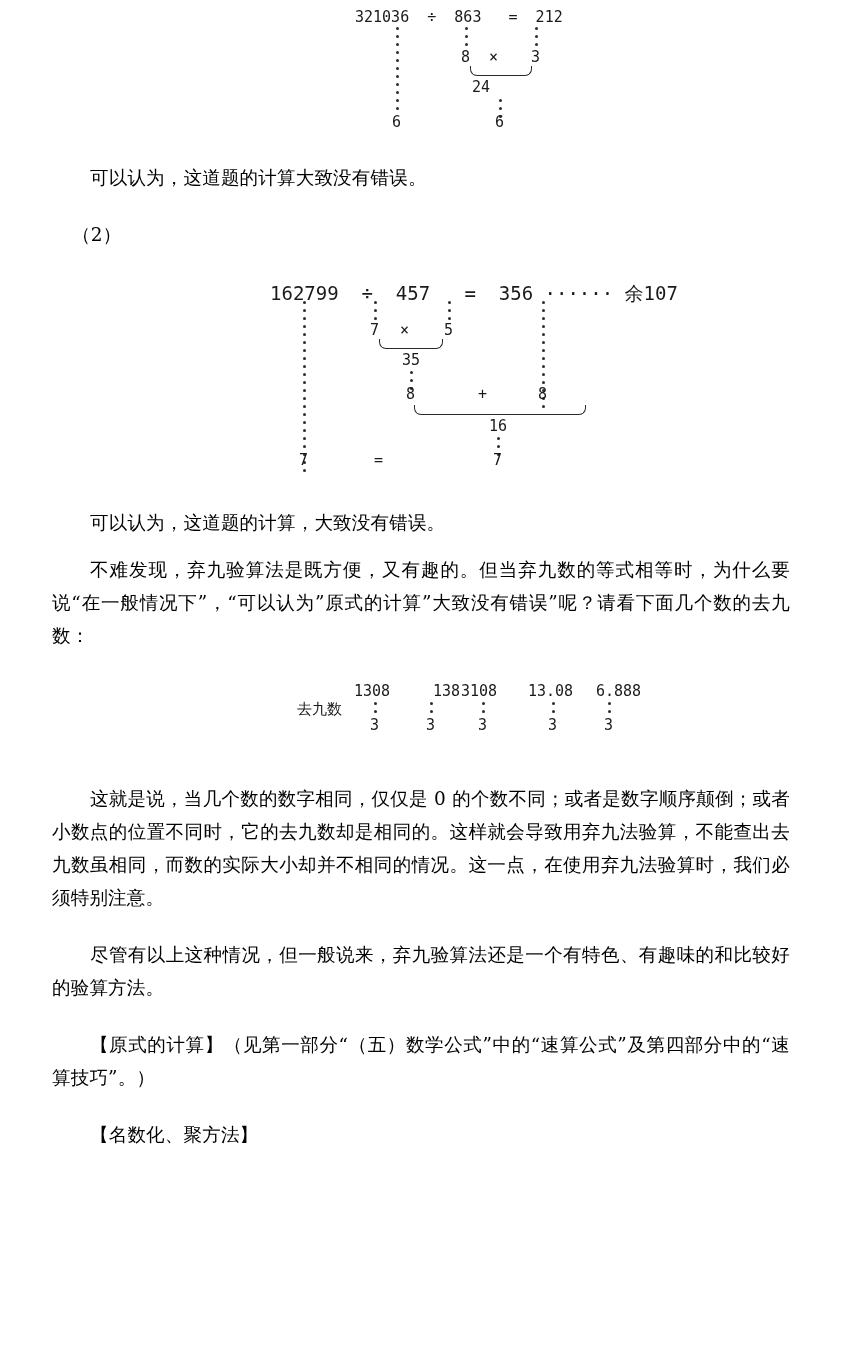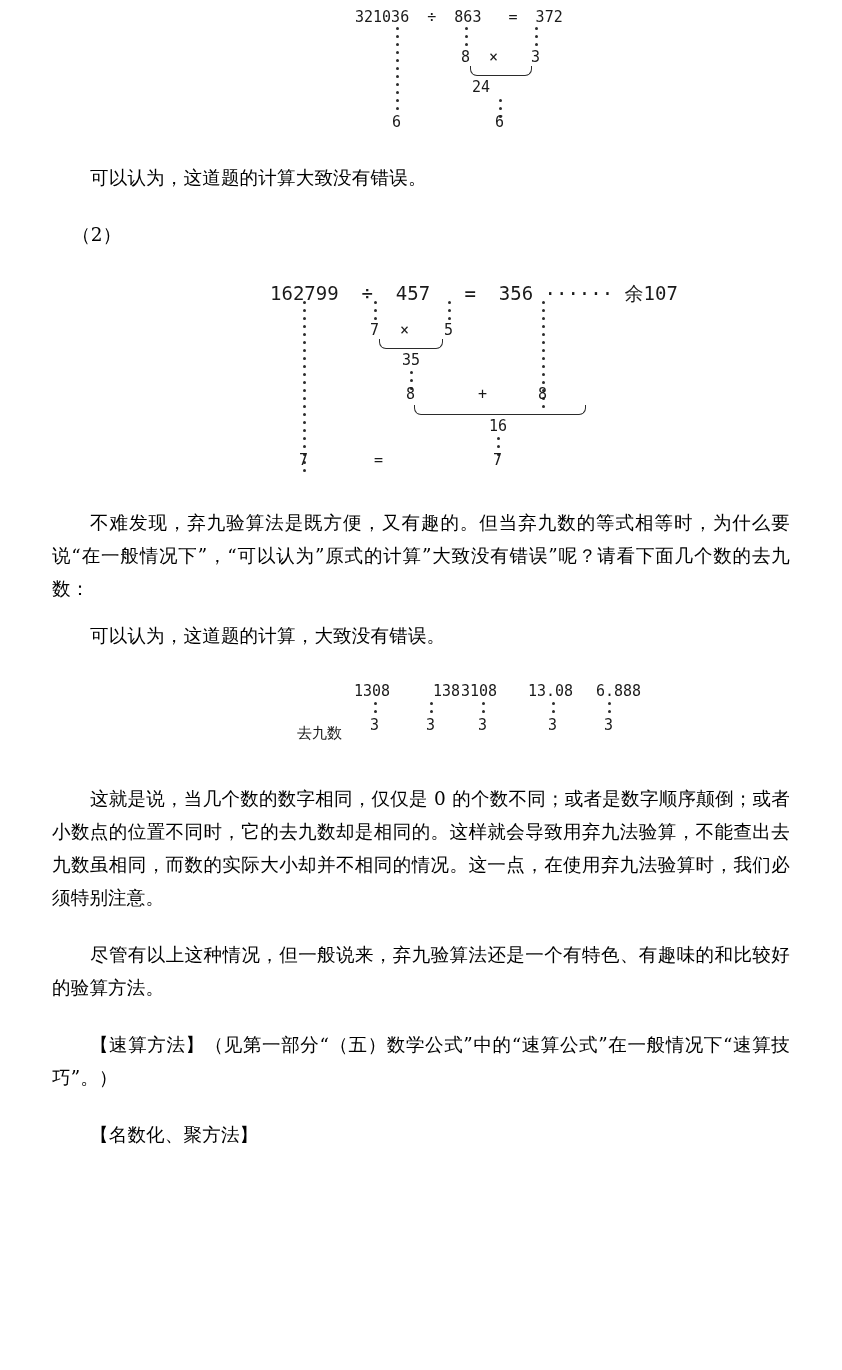--- a/index.html
+++ b/index.html
@@ -85,21 +85,21 @@
   #fig2 { width: 842px; height: 215px; }
   #fig3 { width: 842px; height: 80px; }
 </style>
 </head>
 <body>
 
 <div class="page">
 
   <div class="figure" id="fig1">
 
-    <div class="fig-row" style="left:303px; top:8px; font-size:15px;">321036  ÷  863   =  372</div>
+    <div class="fig-row" style="left:303px; top:8px; font-size:15px;">321036  ÷  863   =  212</div>
 
     <div class="dots" style="left:344px; top:27px;">
       <i></i>
         <i></i>
         <i></i>
         <i></i>
         <i></i>
         <i></i>
         <i></i>
         <i></i>
@@ -233,29 +233,29 @@
     </div>
     <div class="lbl" style="left:441px; top:176px; font-size:15px;">7</div>
 
     <div class="lbl" style="left:247px; top:176px; font-size:15px;">7</div>
 
     <div class="lbl" style="left:322px; top:176px; font-size:15px;">=</div>
   </div>
 
   <div class="spacer-md"></div>
 
+  <p class="body-text indent2">可以认为，这道题的计算，大致没有错误。</p>
+
   <p class="body-text indent2">不难发现，弃九验算法是既方便，又有趣的。但当弃九数的等式相等时，为什么要说“在一般情况下”，“可以认为”原式的计算”大致没有错误”呢？请看下面几个数的去九数：</p>
 
-  <p class="body-text indent2">可以认为，这道题的计算，大致没有错误。</p>
-
   <div class="spacer-sm"></div>
 
   <div class="figure" id="fig3">
 
-    <div class="lbl lbl-cn" style="left:245px; top:48px;">去九数</div>
+    <div class="lbl lbl-cn" style="left:245px; top:24px;">去九数</div>
 
     <div class="lbl" style="left:302px; top:6px;">1308</div>
     <div class="lbl" style="left:381px; top:6px;">138</div>
     <div class="lbl" style="left:409px; top:6px;">3108</div>
     <div class="lbl" style="left:476px; top:6px;">13.08</div>
     <div class="lbl" style="left:544px; top:6px;">6.888</div>
 
     <div class="dots" style="left:322px; top:26px;">
         <i></i>
         <i></i>
@@ -287,21 +287,21 @@
   <div class="spacer-lg"></div>
 
   <p class="body-text indent2">这就是说，当几个数的数字相同，仅仅是 0 的个数不同；或者是数字顺序颠倒；或者小数点的位置不同时，它的去九数却是相同的。这样就会导致用弃九法验算，不能查出去九数虽相同，而数的实际大小却并不相同的情况。这一点，在使用弃九法验算时，我们必须特别注意。</p>
 
   <div class="spacer-sm"></div>
 
   <p class="body-text indent2">尽管有以上这种情况，但一般说来，弃九验算法还是一个有特色、有趣味的和比较好的验算方法。</p>
 
   <div class="spacer-sm"></div>
 
-  <p class="body-text indent2">【速算方法】（见第一部分“（五）数学公式”中的“速算公式”在一般情况下“速算技巧”。）</p>
+  <p class="body-text indent2">【原式的计算】（见第一部分“（五）数学公式”中的“速算公式”及第四部分中的“速算技巧”。）</p>
 
   <div class="spacer-sm"></div>
 
   <p class="body-text indent2">【名数化、聚方法】</p>
 
   <div class="spacer-sm"></div>
 
 
 </div>
 

